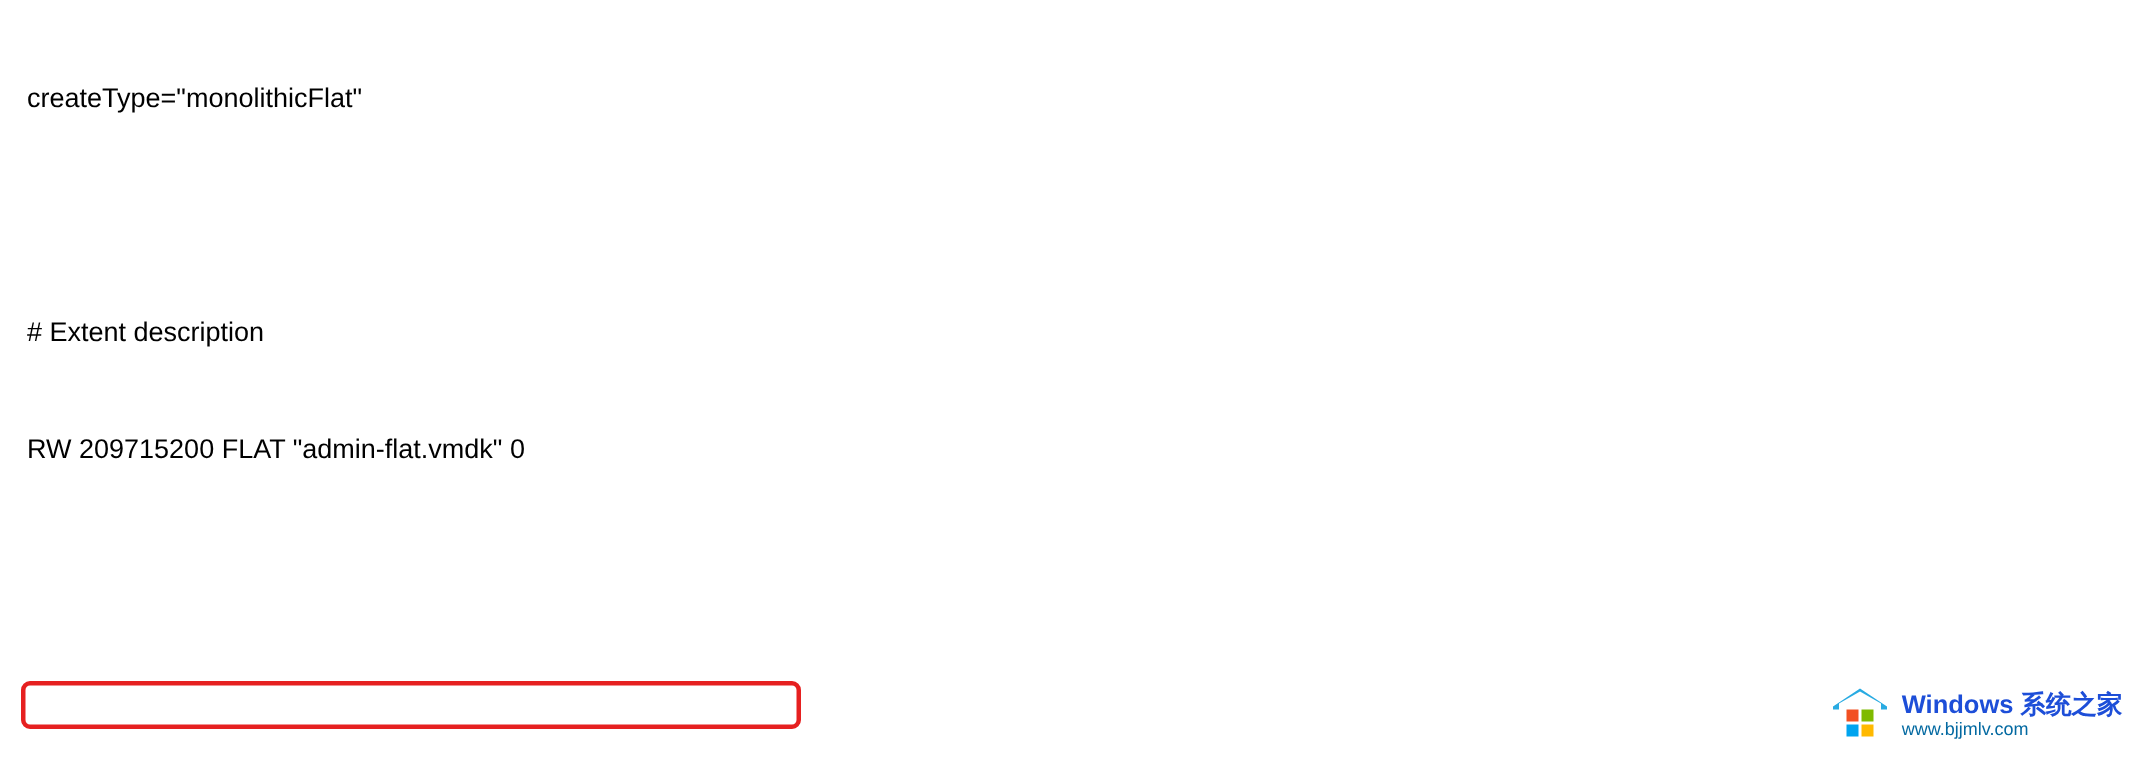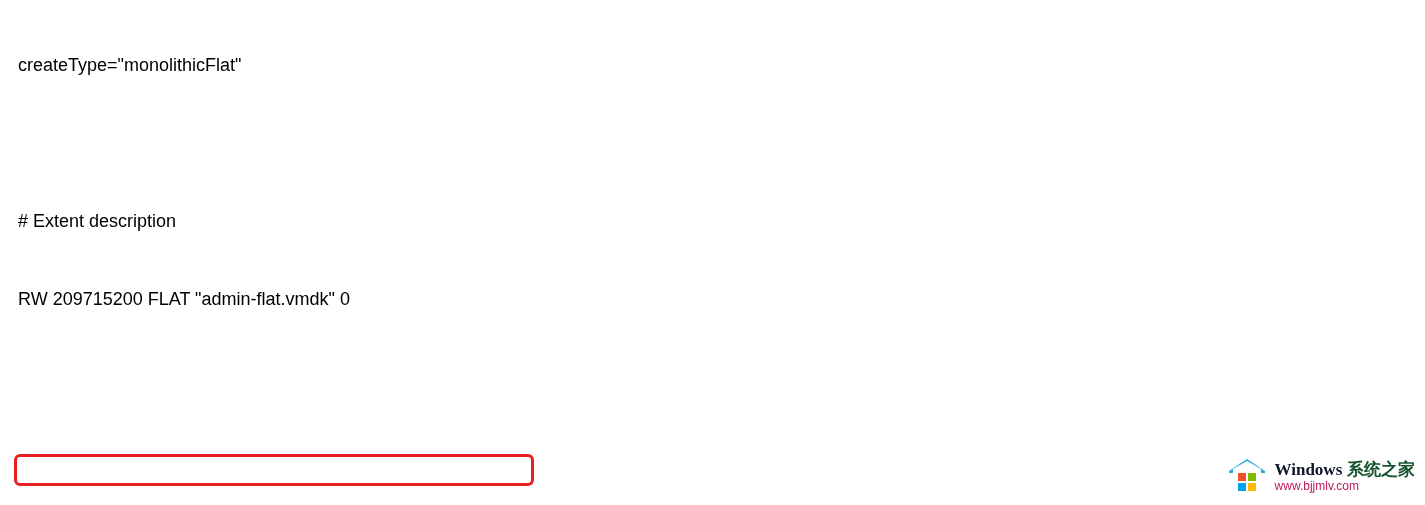--- a/index.html
+++ b/index.html
@@ -46,25 +46,25 @@
     }
     .watermark-text {
       display: flex;
       flex-direction: column;
       line-height: 1.1;
     }
     .watermark-title {
       font-size: 17px;
       font-weight: bold;
     }
-    .watermark-title .blue { color: #0f172a; font-family: Liberation Serif, serif; }
-    .watermark-title .black { color: #14532d; }
+    .watermark-title .blue { color: #1d4ed8; }
+    .watermark-title .black { color: #1d4ed8; }
     .watermark-url {
       font-size: 12px;
-      color: #be185d;
+      color: #0369a1;
     }
   </style>
 </head>
 <body>
 
 <div class="content">
   <span class="line">createType="monolithicFlat"</span>
   <span class="line"></span>
   <span class="line"># Extent description</span>
   <span class="line">RW 209715200 FLAT "admin-flat.vmdk" 0</span>

